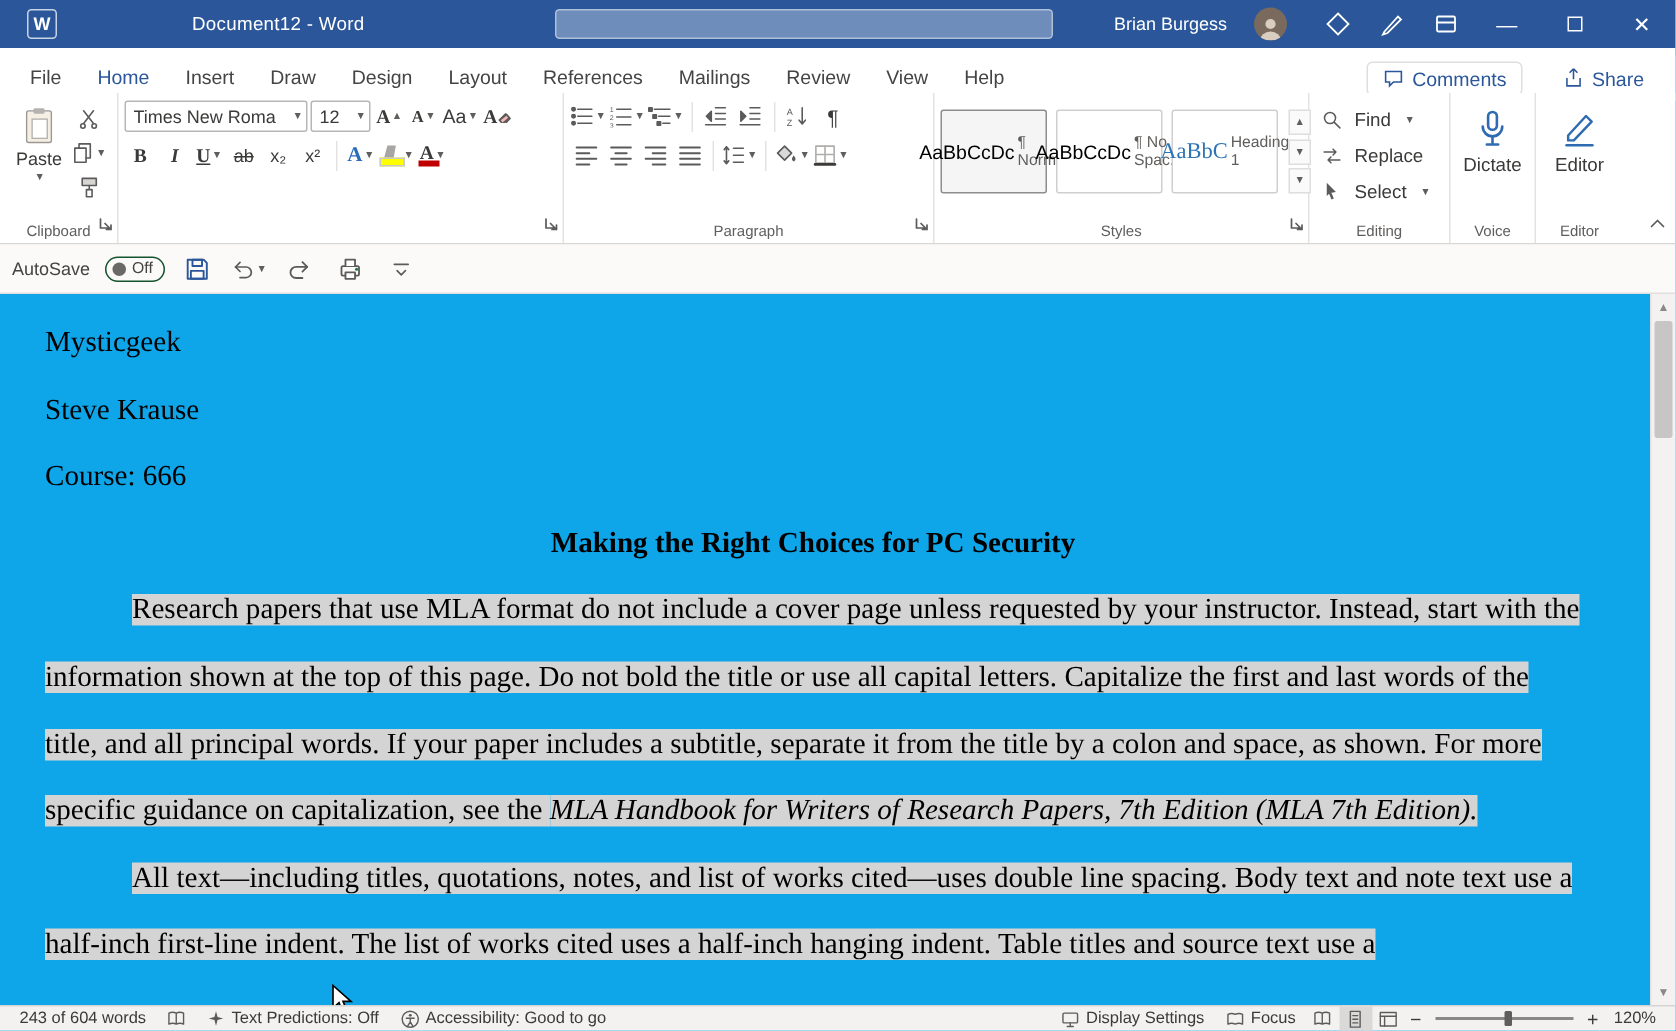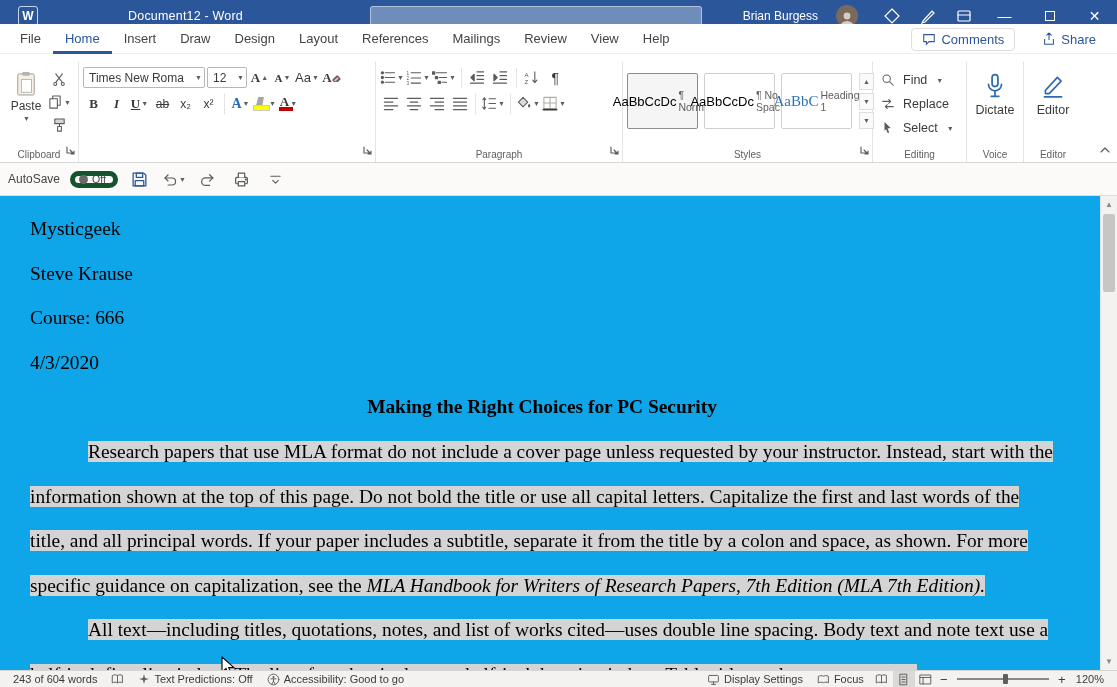--- a/index.html
+++ b/index.html
@@ -16,21 +16,21 @@
              border:1px solid rgba(255,255,255,.45);border-radius:3px}
   .tb-right{position:absolute;right:0;top:0;height:32px;display:flex;align-items:center}
   .tb-user{font-size:12px;margin-right:18px}
   .avatar{width:22px;height:22px;border-radius:50%;background:#7a6a5d;overflow:hidden;display:flex;align-items:flex-end;justify-content:center;margin-right:16px}
   .tb-ico{width:36px;height:32px;display:flex;align-items:center;justify-content:center}
   .wbtn{width:45px;height:32px;display:flex;align-items:center;justify-content:center;font-size:14px;color:#fff}
   .wbtn .maxbox{width:10px;height:10px;border:1px solid #fff;display:block}
   .tb-svg{stroke:#fff;fill:none;stroke-width:1.2;stroke-linecap:round}
 
   
-  .tabrow{position:absolute;left:0;top:24px;right:0;height:30px;background:#fff;display:flex;align-items:center;border-bottom:1px solid #f0efee}
+  .tabrow{position:absolute;left:0;top:37px;right:0;height:30px;background:#fff;display:flex;align-items:center;border-bottom:1px solid #f0efee}
   .tab{padding:0 12px;height:30px;display:flex;align-items:center;font-size:13px;color:#444;cursor:default}
   .tab.first{margin-left:8px}
   .tab.active{color:#2b579a;font-weight:normal;box-shadow:inset 0 -3px 0 #2b579a}
   .tab-right{position:absolute;right:10px;top:0;height:30px;display:flex;align-items:center;gap:16px}
   .pillbtn{display:flex;align-items:center;gap:5px;color:#2b579a;font-size:13px;border:1px solid #e0dedc;border-radius:4px;padding:3px 10px}
   .pillbtn.noborder{border-color:transparent}
 
   
   .ribbon{position:absolute;left:0;top:62px;right:0;height:101px;background:#fff;border-bottom:1px solid #d8d6d4;display:flex}
   .grp{position:relative;border-right:1px solid #e5e3e1;padding:5px 4px 18px 4px;display:flex}
@@ -62,21 +62,21 @@
   .st-name{font-size:10.5px;color:#605e5c}
   .st-arrows{display:flex;flex-direction:column;justify-content:space-between;height:56px;margin-left:1px}
   .st-arrow{width:15px;height:17px;border:1px solid #e0dedc;display:flex;align-items:center;justify-content:center;font-size:7px;color:#605e5c;background:#fafafa}
   .edit-row{display:flex;align-items:center;gap:8px;height:22px;font-size:12.5px;color:#3b3a39;padding:0 4px}
   .bigaction{display:flex;flex-direction:column;align-items:center;justify-content:flex-start;gap:4px;width:100%;padding-top:6px;font-size:12.5px;color:#3b3a39}
   .collapse{position:absolute;right:6px;bottom:3px}
 
   
   .qat{position:absolute;left:0;top:163px;right:0;height:33px;background:#fbfaf9;border-bottom:1px solid #e1dfdd;display:flex;align-items:center;gap:10px;padding-left:8px}
   .qat-label{font-size:12px;color:#444}
-  .toggle{display:flex;align-items:center;gap:4px;border:5px solid #14532d;border-radius:9px;height:17px;padding:0 7px 0 4px;font-size:10.5px;color:#444}
+  .toggle{display:flex;align-items:center;gap:4px;border:1px solid #14532d;border-radius:9px;height:17px;padding:0 7px 0 4px;font-size:10.5px;color:#444}
   .toggle .knob{width:9px;height:9px;border-radius:50%;background:#6b6967}
   .qbtn{width:24px;height:24px;display:flex;align-items:center;justify-content:center;border-radius:2px}
 
   
   .doc{position:absolute;left:0;top:196px;right:0;bottom:17px;background:#fff;overflow:hidden}
   .page-content{position:absolute;left:0;top:0;right:17px;bottom:0;background:#0ea5e9;overflow:hidden;
                 padding:11px 46px 0 30px;font-family:"Liberation Serif","DejaVu Serif",serif;
                 font-size:19.4px;line-height:44.6px;color:#000}
   .doc-title{text-align:center;font-weight:bold}
   .para{text-indent:58px;text-align:left}
@@ -505,21 +505,20 @@
           <path d="M2 3.5 h10 M4 8 l3 3 3-3" fill="none"></path>
         </svg>
     </span>
   </div>
 
   <main class="doc">
     <div class="page-content">
       <div>Mysticgeek</div>
       <div>Steve Krause</div>
       <div>Course: 666</div>
-      <div>4/3/2020</div>
       <div class="doc-title">Making the Right Choices for PC Security</div>
       <p class="para"><span class="sel">Research papers that use MLA format do not include a cover page unless requested by your instructor. Instead, start with the information shown at the top of this page. Do not bold the title or use all capital letters. Capitalize the first and last words of the title, and all principal words. If your paper includes a subtitle, separate it from the title by a colon and space, as shown. For more specific guidance on capitalization, see the </span><span class="sel ital">MLA Handbook for Writers of Research Papers, 7th Edition (MLA 7th Edition).</span></p>
       <p class="para"><span class="sel">All text—including titles, quotations, notes, and list of works cited—uses double line spacing. Body text and note text use a half-inch first-line indent. The list of works cited uses a half-inch hanging indent. Table titles and source text use a</span></p>
     </div>
 
     <div class="vscroll">
       <div class="vs-arrow">▲</div>
       <div class="vs-thumb"></div>
       <div class="vs-arrow vs-down">▼</div>
     </div>

